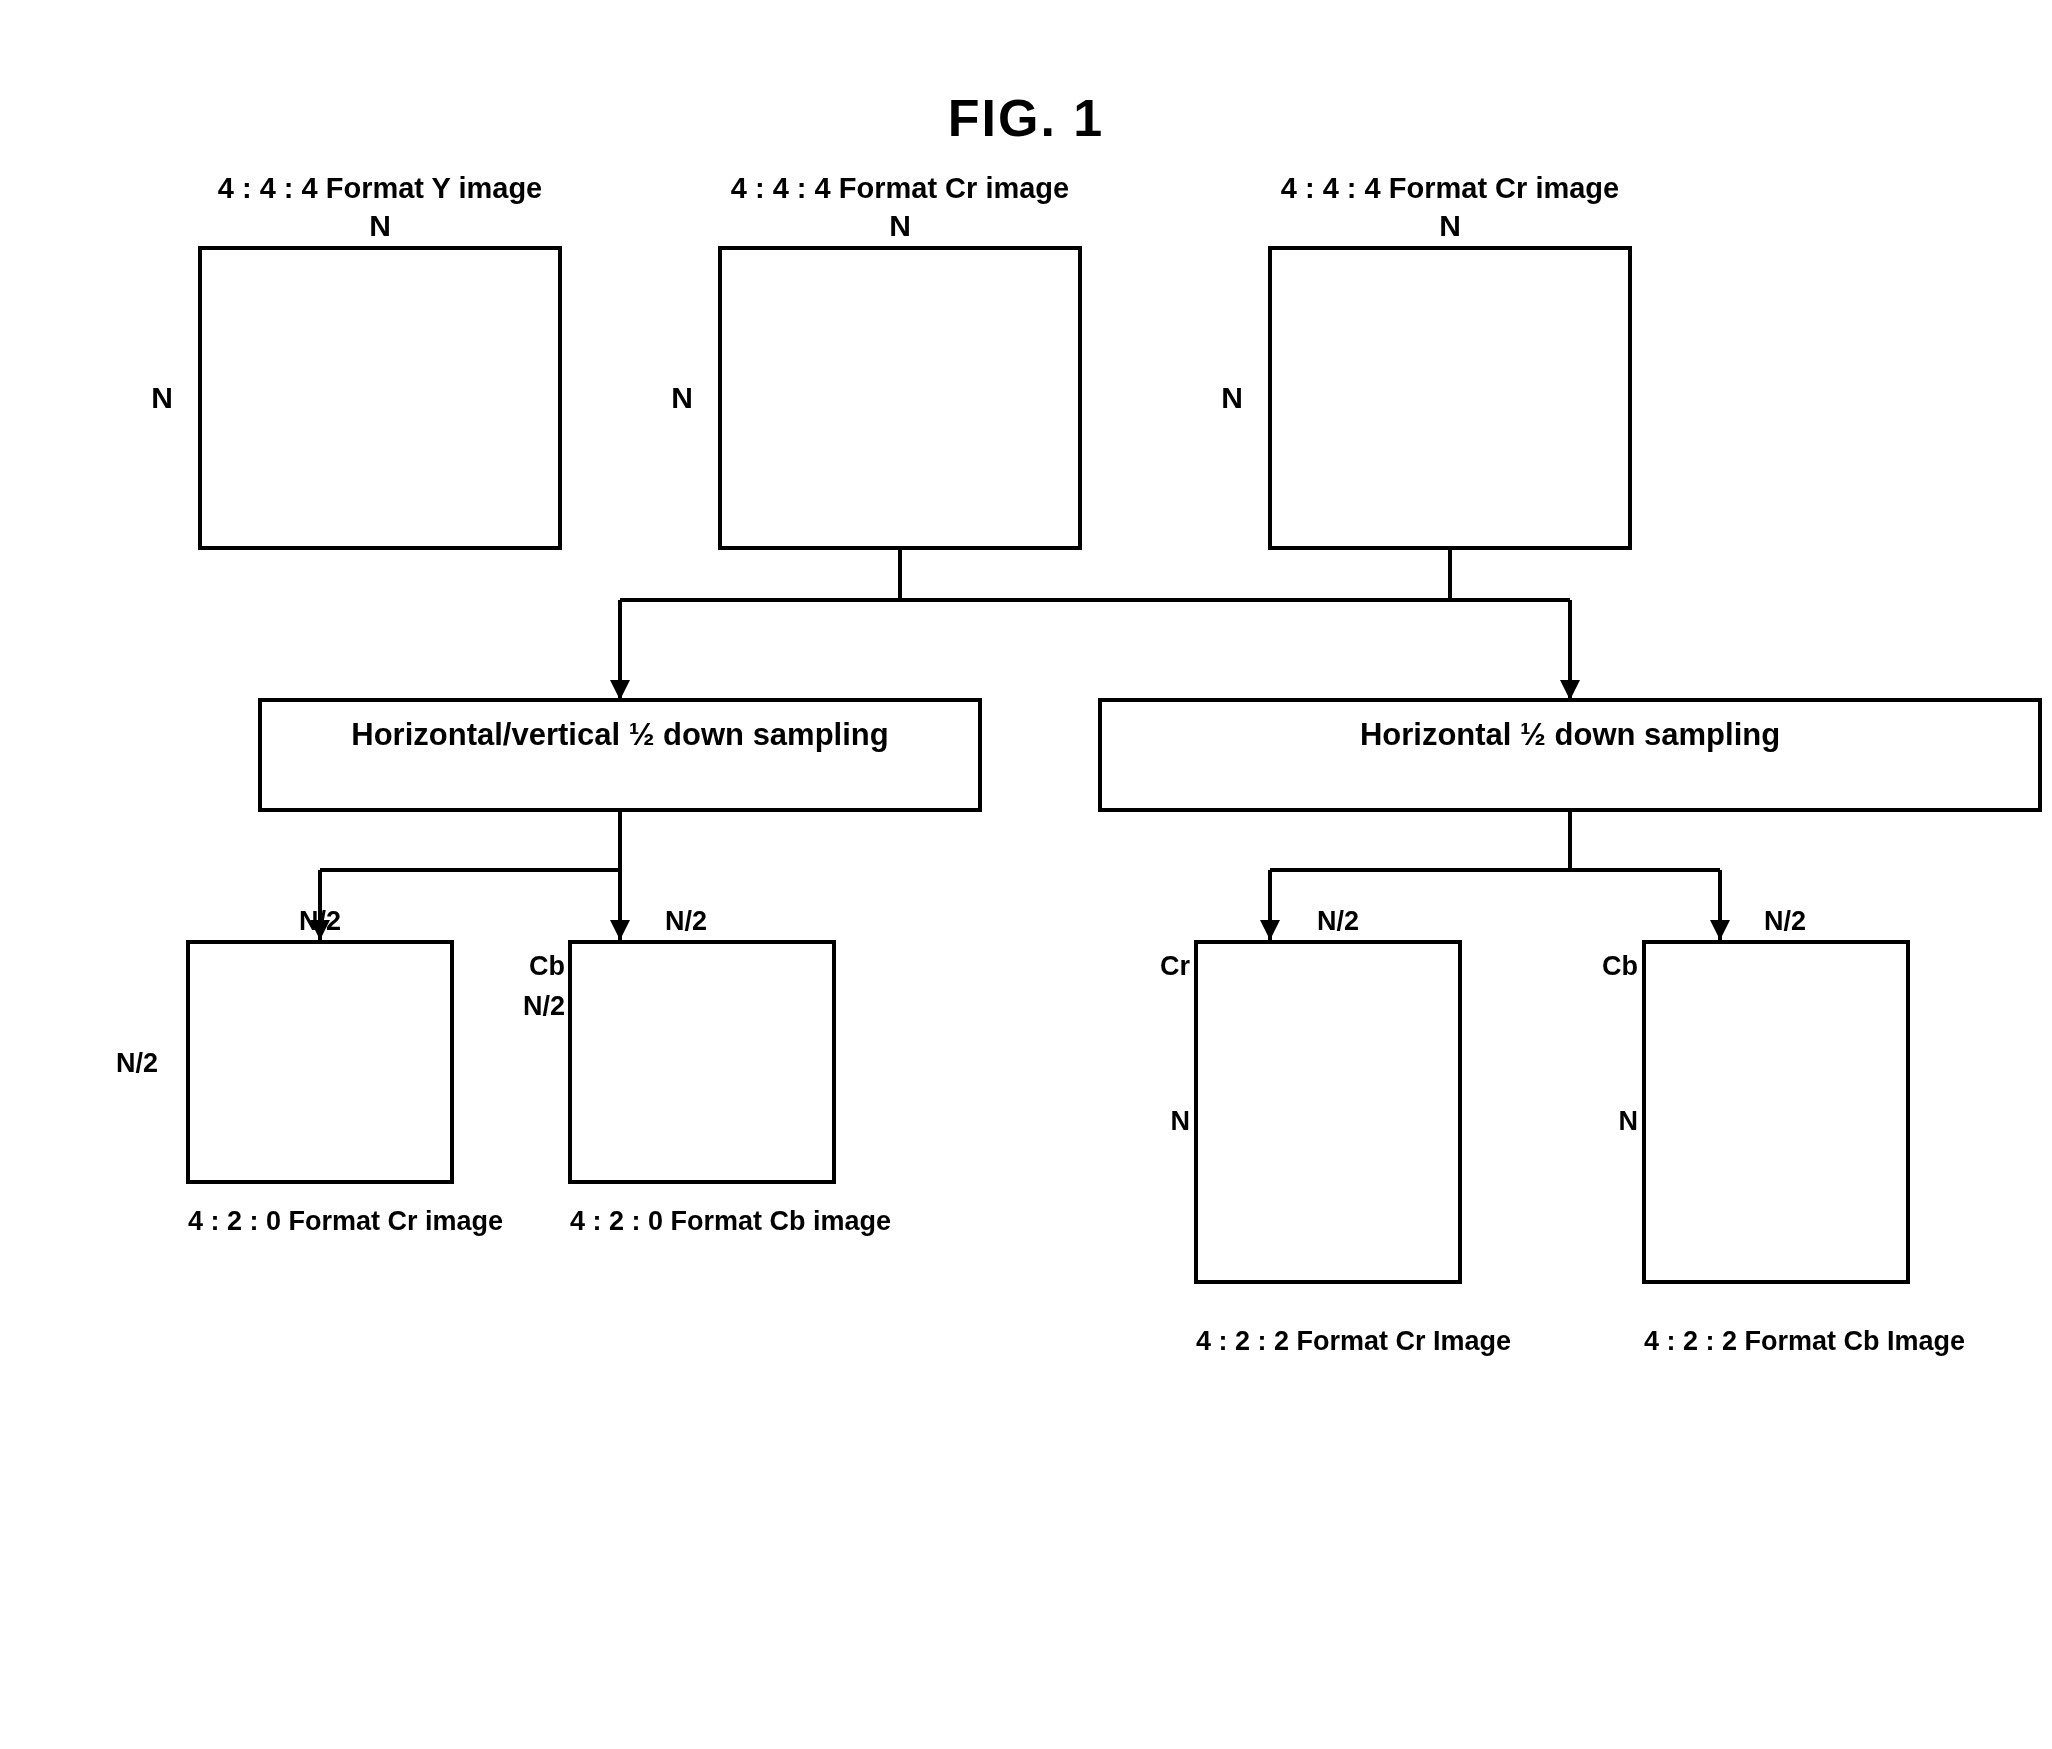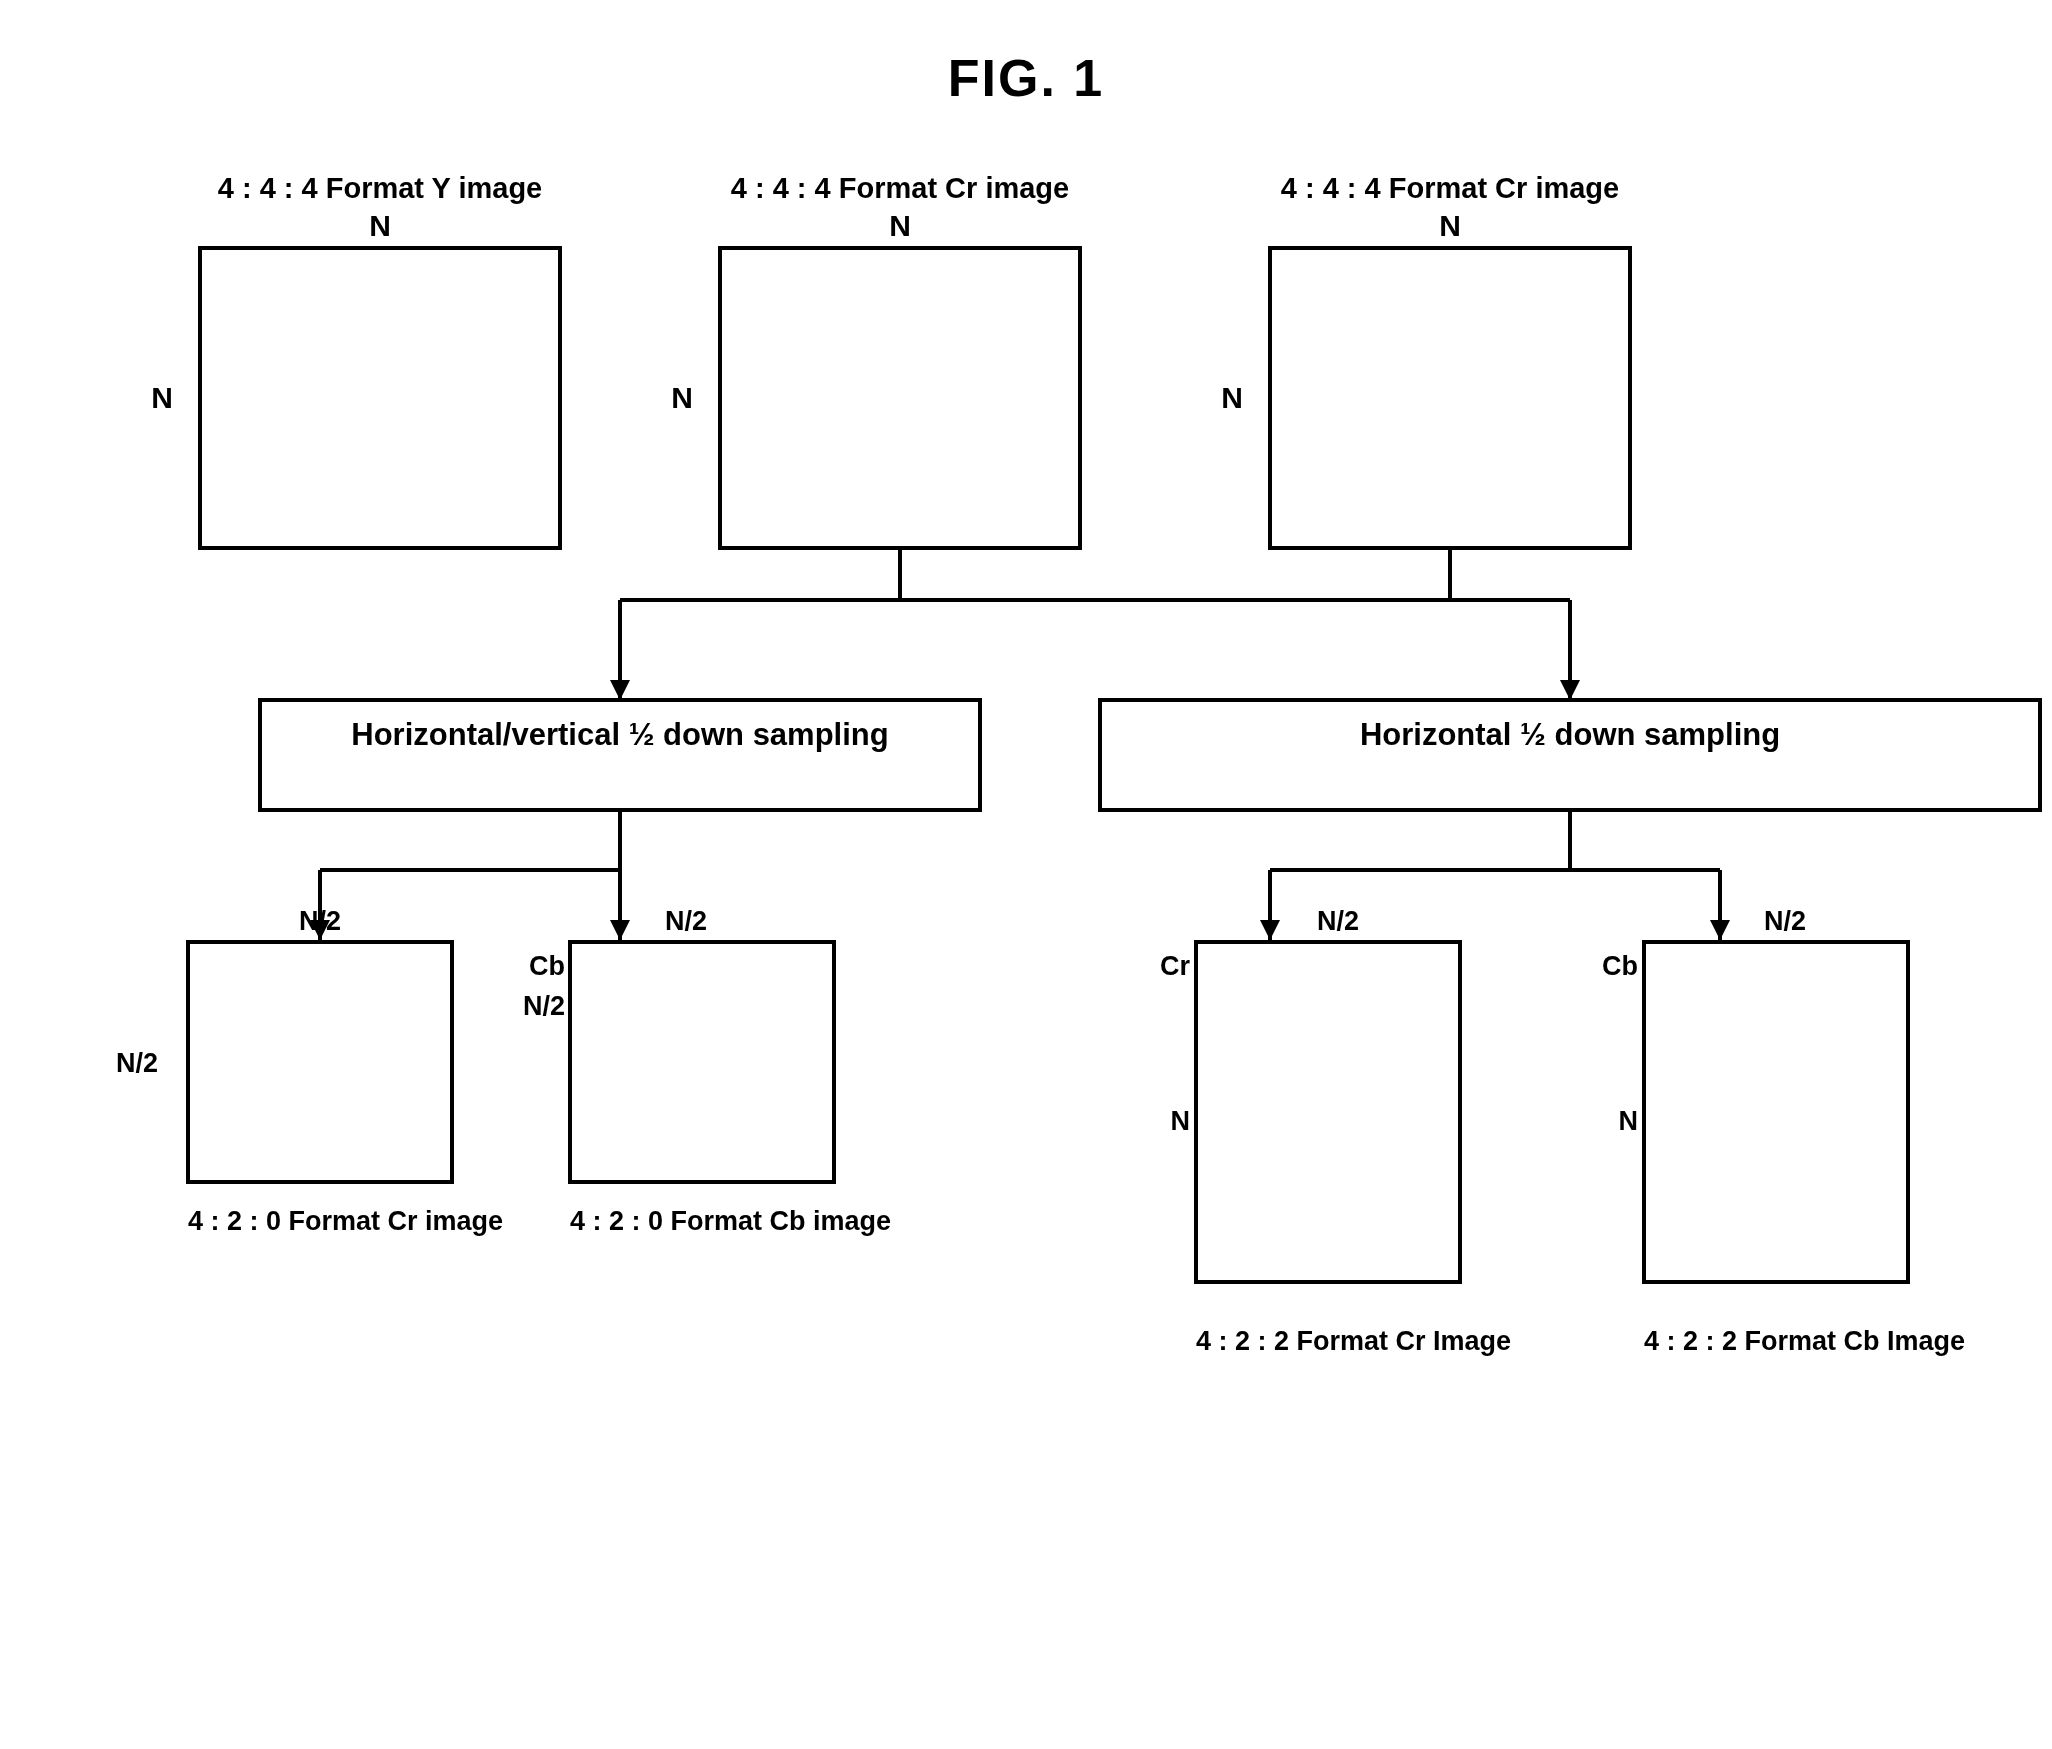--- a/index.html
+++ b/index.html
@@ -17,21 +17,21 @@
       width: 2052px;
       height: 1749px;
       position: relative;
       background: #fff;
     }
 
     .fig-title {
       text-align: center;
       font-size: 52px;
       font-weight: bold;
-      padding-top: 48px;
+      padding-top: 88px;
       letter-spacing: 2px;
     }
 
     
     .diagram-svg {
       position: absolute;
       top: 0;
       left: 0;
       width: 2052px;
       height: 1749px;

